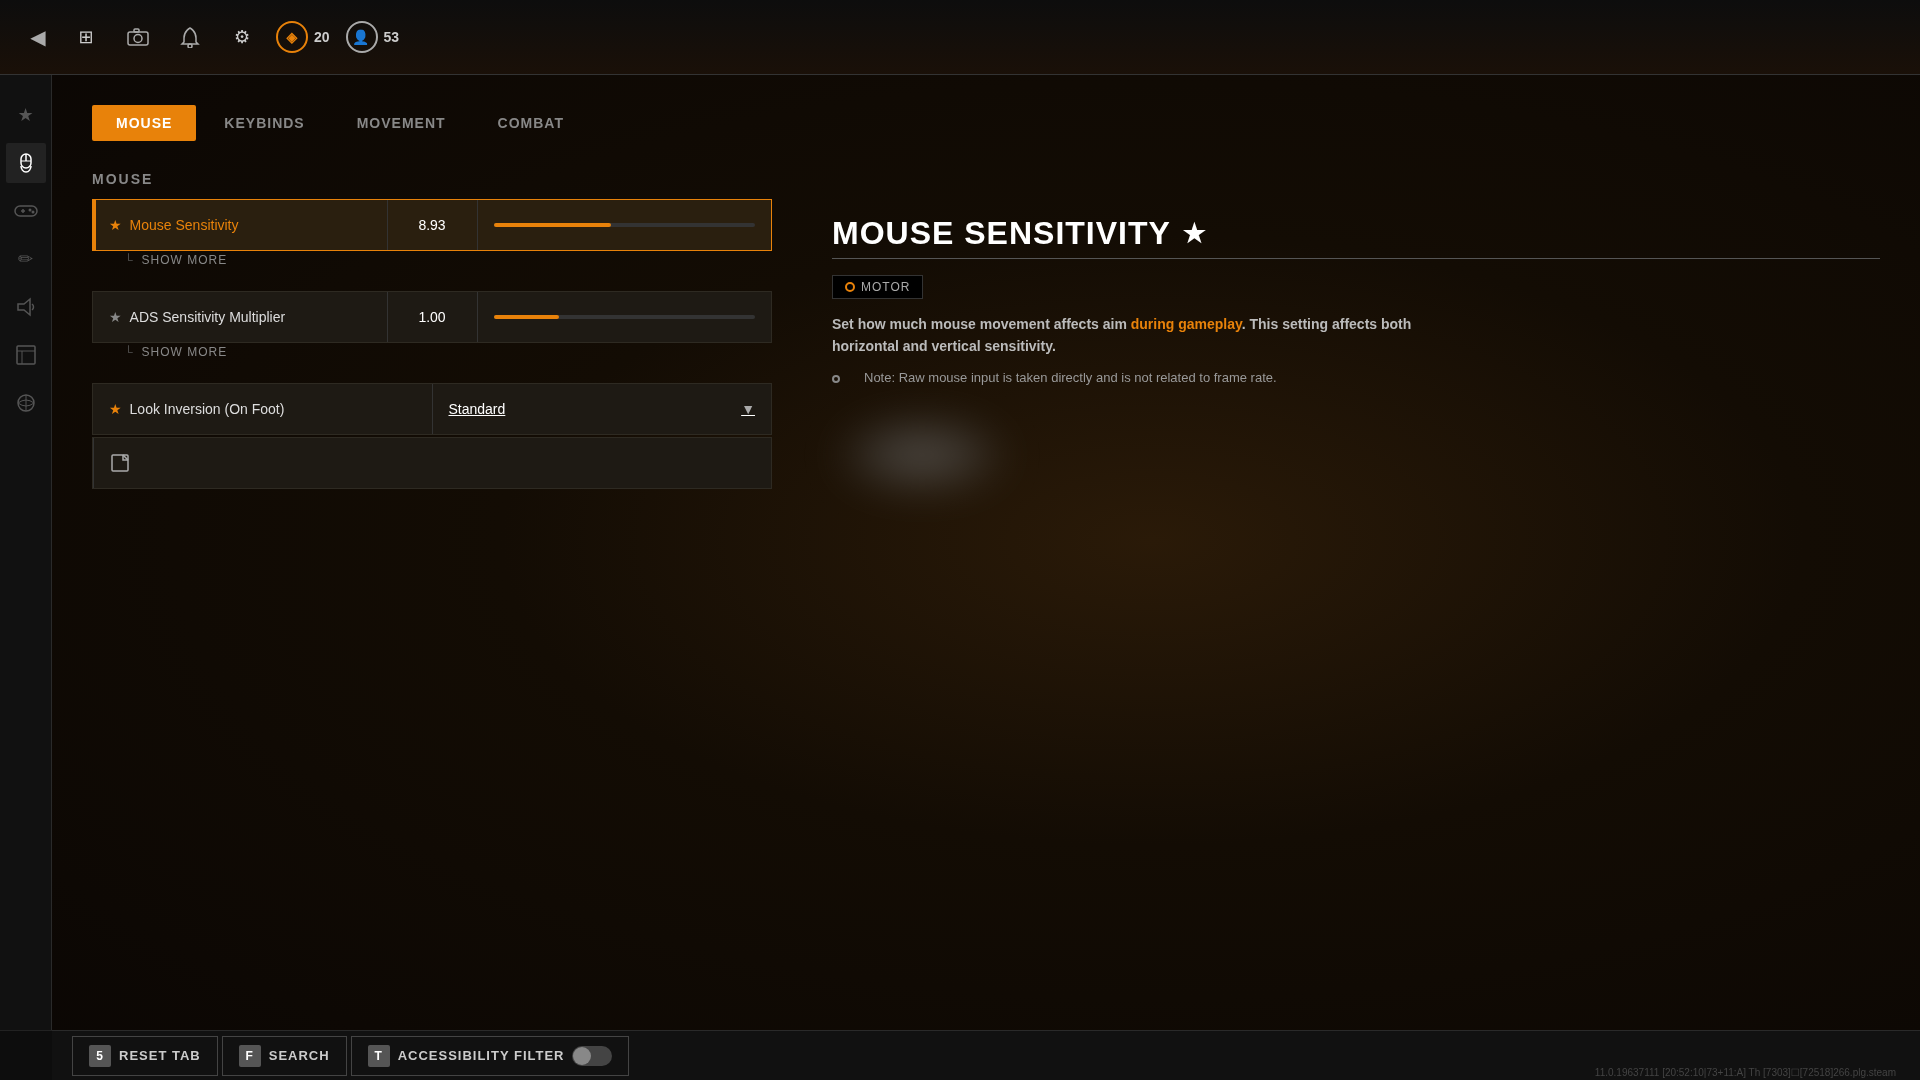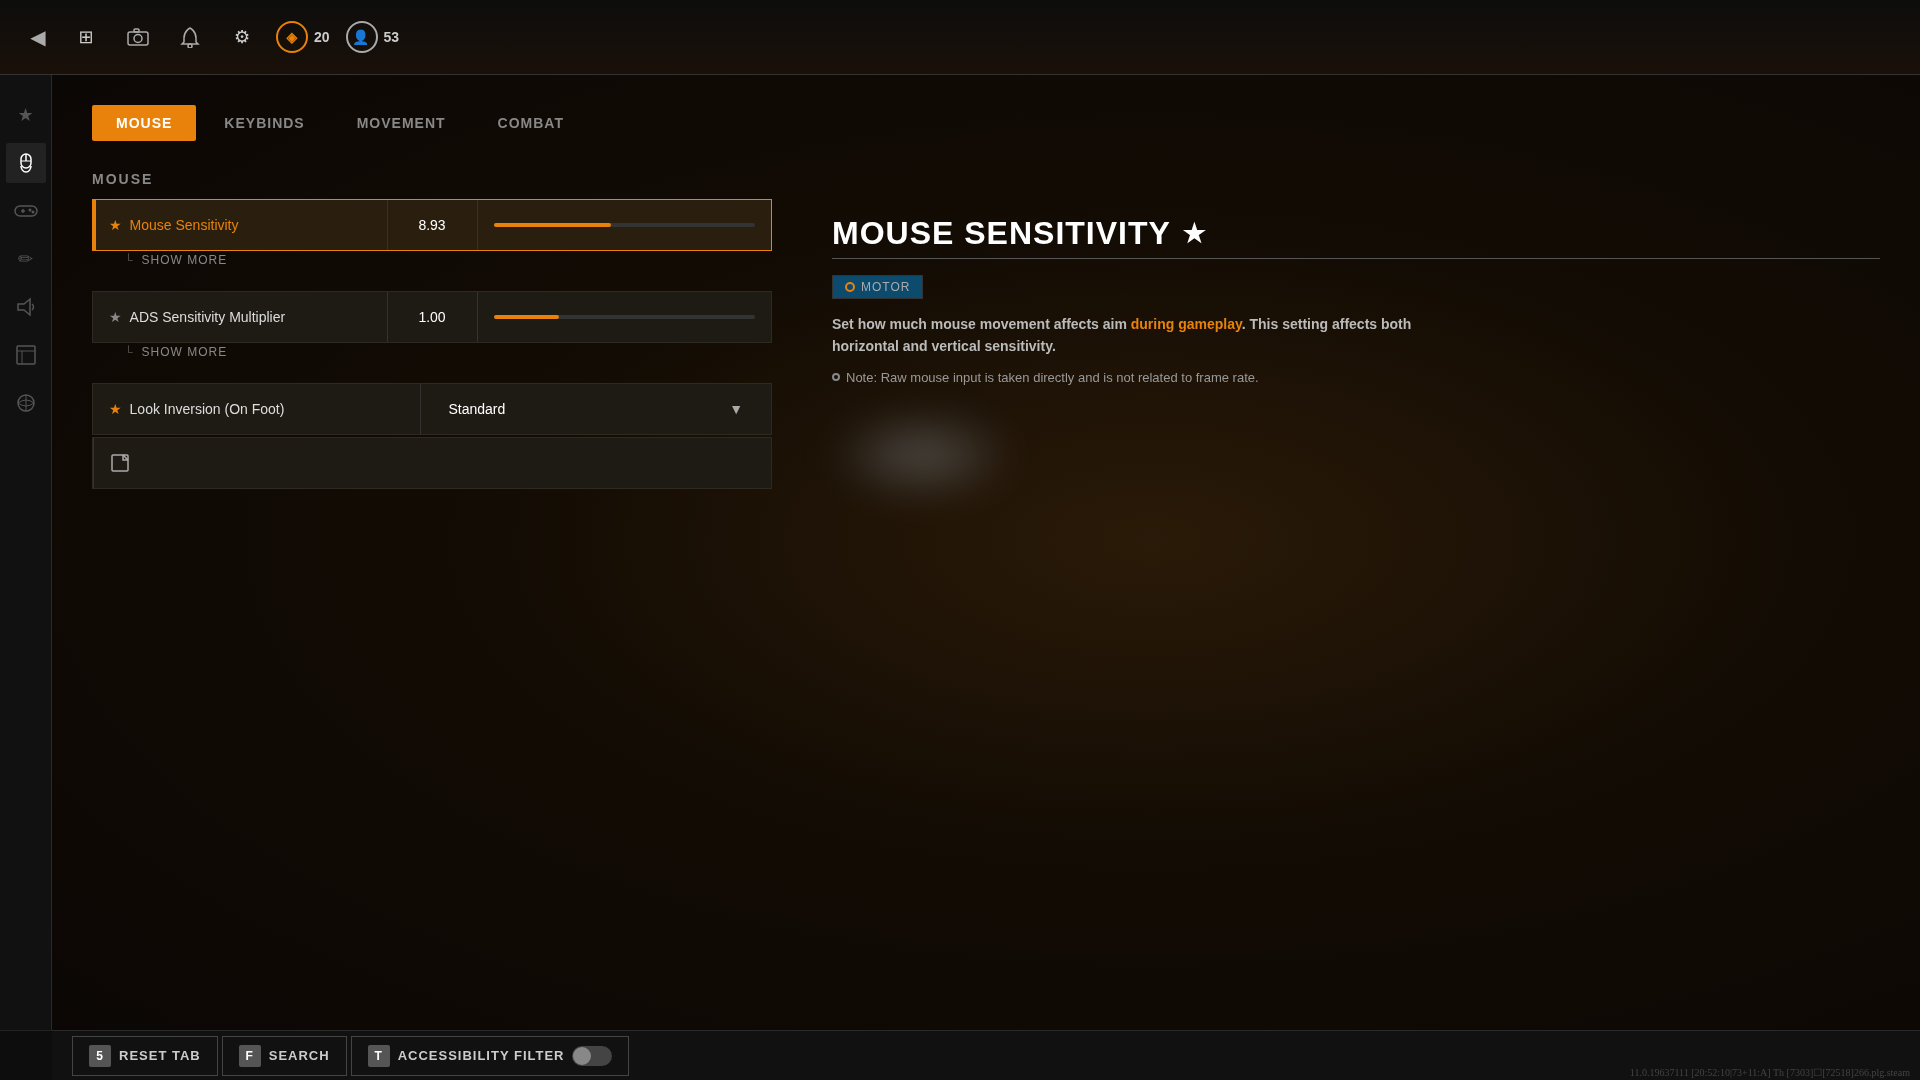--- a/index.html
+++ b/index.html
@@ -266,28 +266,29 @@
     }
 
     .slider-fill {
       height: 100%;
       background: #e8820a;
       border-radius: 2px;
     }
 
     .setting-dropdown {
       flex: 1;
-      padding: 0 28px;
+      padding: 0 16px;
       font-size: 14px;
       color: #fff;
       display: flex;
       align-items: center;
       justify-content: space-between;
       border-left: 1px solid #333;
       height: 100%;
+      text-decoration: underline;
     }
 
     .setting-expand-btn {
       width: 52px;
       height: 100%;
       display: flex;
       align-items: center;
       justify-content: center;
       border-left: 1px solid #333;
       color: #aaa;
@@ -340,21 +341,21 @@
     .info-title-underline {
       height: 1px;
       background: #555;
       margin-bottom: 16px;
     }
 
     .info-badge {
       display: inline-flex;
       align-items: center;
       gap: 6px;
-      background: #0c4a6e;
+      background: #000000;
       border: 1px solid #333;
       padding: 4px 12px;
       font-size: 12px;
       color: #aaa;
       letter-spacing: 1px;
       margin-bottom: 14px;
       text-transform: uppercase;
     }
 
     .info-badge-dot {
@@ -375,22 +376,22 @@
     }
 
     .info-description .highlight {
       color: #e8820a;
     }
 
     .info-note {
       font-size: 13px;
       color: #999;
       display: flex;
-      align-items: flex-start;
-      gap: 6px;
+      align-items: center;
+      gap: 24px;
     }
 
     .info-note-dot {
       width: 8px;
       height: 8px;
       border-radius: 50%;
       border: 2px solid #888;
       margin-top: 3px;
       flex-shrink: 0;
     }
@@ -477,25 +478,24 @@
       width: 52px;
       height: 50px;
       background: #0d0d0d;
       border-top: 1px solid #222;
       z-index: 11;
     }
 
     .version-info {
       position: absolute;
       bottom: 2px;
-      right: 10px;
+      right: 24px;
       font-size: 10px;
       color: #444;
       z-index: 10;
-      font-family: Liberation Serif, serif;
     }
 
     
     .setting-row.selected::before {
       content: '';
       position: absolute;
       left: 0;
       top: 0;
       bottom: 0;
       width: 3px;

